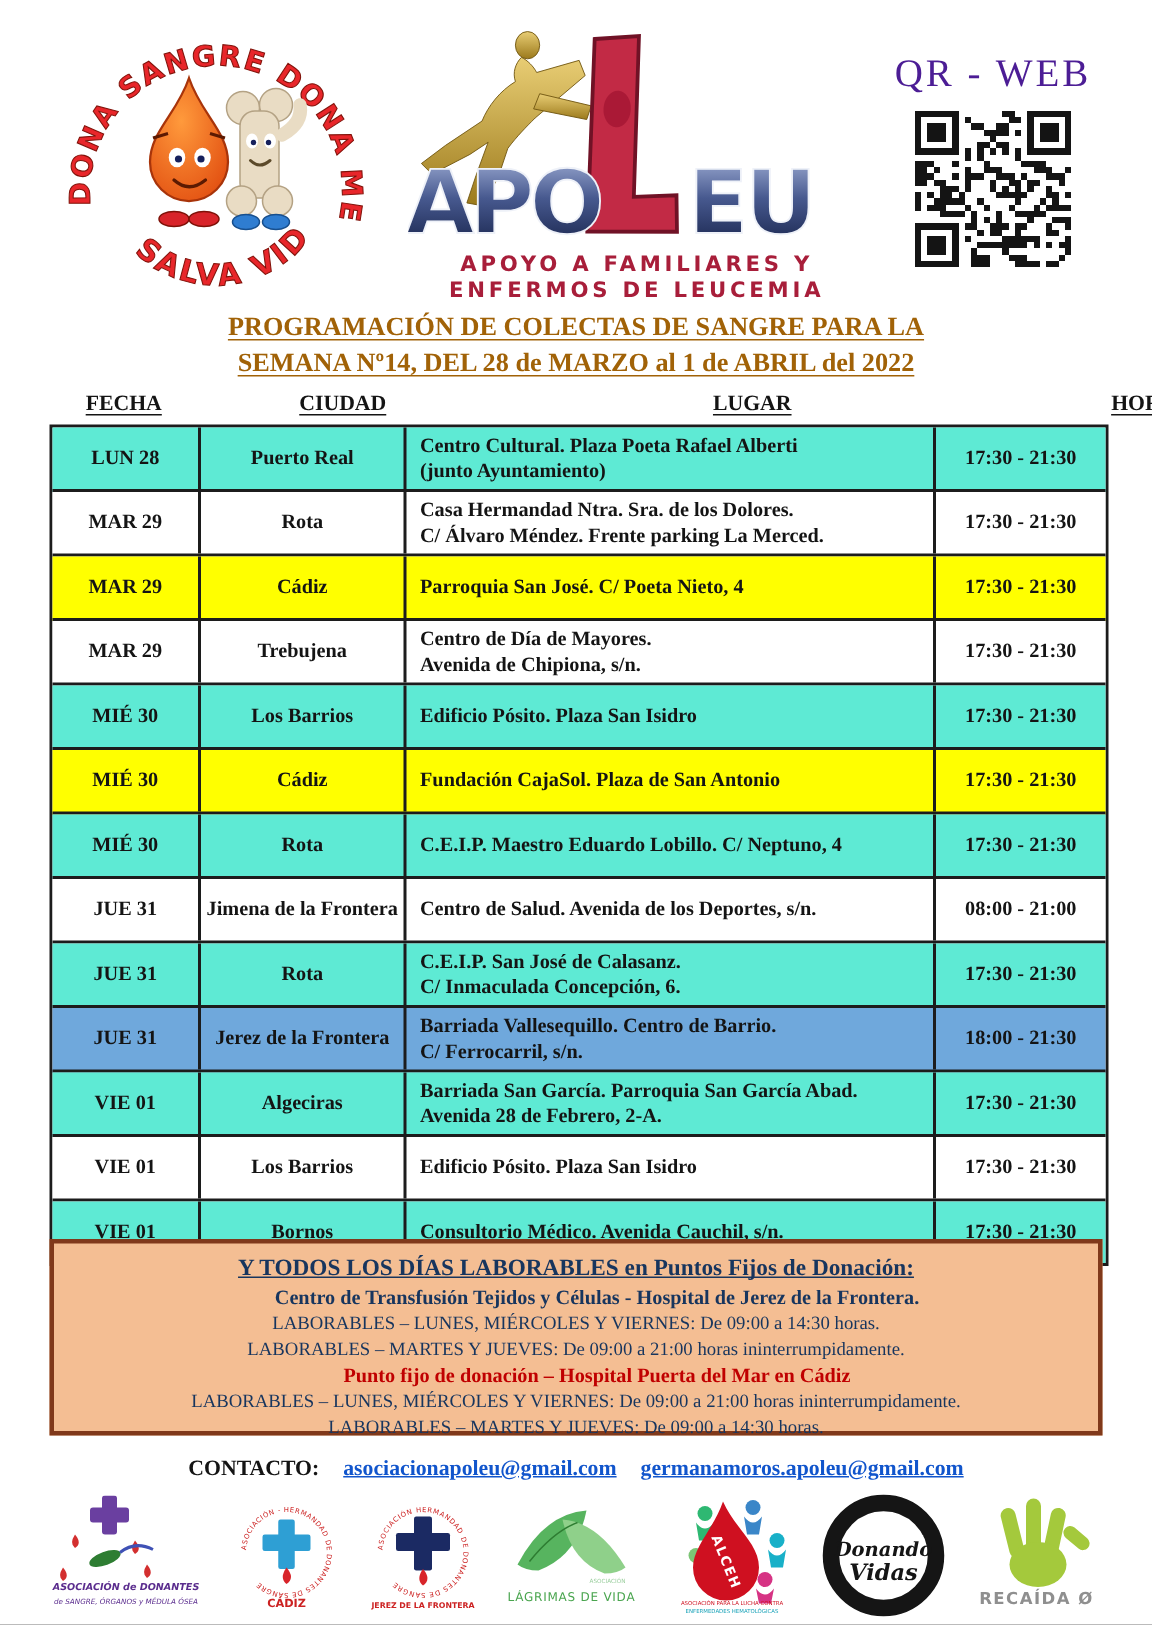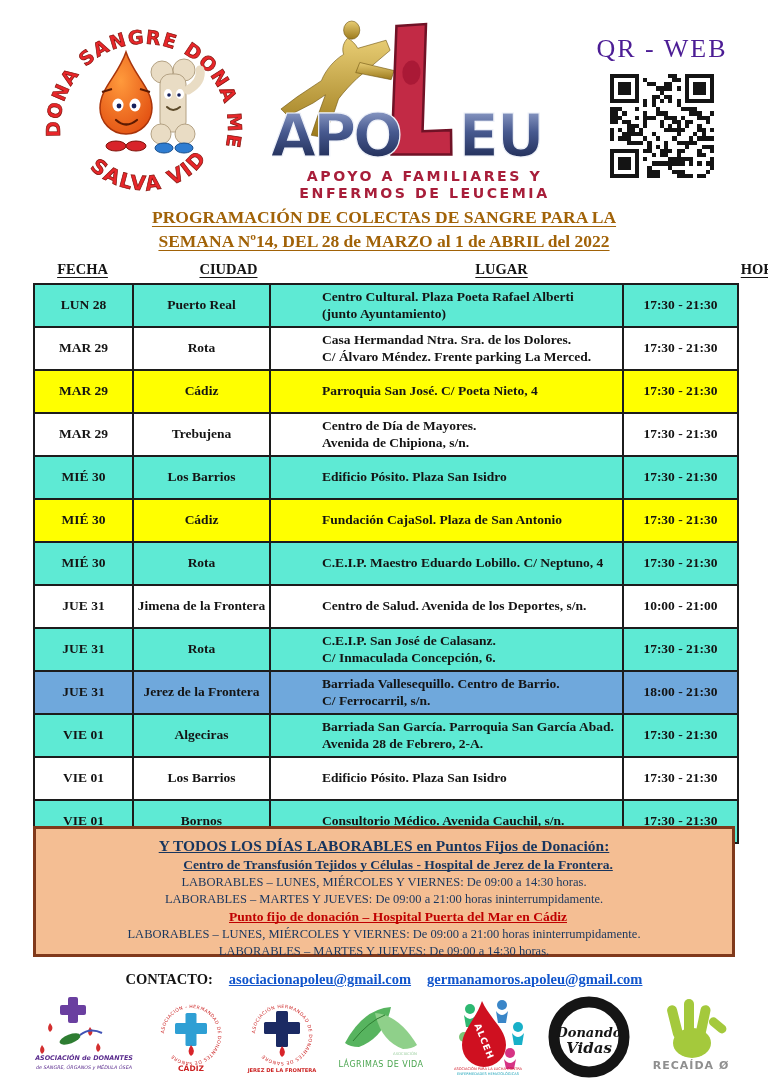--- a/index.html
+++ b/index.html
@@ -24,31 +24,31 @@
   #col-headers span{justify-self:center;font-size:14.5px;font-weight:bold;color:#141414;
                     text-decoration:underline;text-decoration-skip-ink:none;text-underline-offset:3px;}
   #schedule{position:absolute;top:283px;left:33px;width:702px;border:2px solid #1c1c1c;}
   .t-row{display:grid;grid-template-columns:99px 137px 353px 113px;min-height:41px;
          border-bottom:2px solid #1c1c1c;}
   .t-row:last-child{border-bottom:none;}
   .t-cell{display:flex;align-items:center;justify-content:center;text-align:center;
           border-right:2px solid #1c1c1c;font-weight:bold;font-size:13.5px;color:#141414;
           line-height:1.22;padding:2px 3px;box-sizing:border-box;}
   .t-cell:last-child{border-right:none;}
-  .place-cell{justify-content:flex-start;text-align:left;white-space:pre-line;padding-left:9px;margin-left:42px;}
+  .place-cell{justify-content:flex-start;text-align:left;white-space:pre-line;padding-left:9px;}
   .row-gray{background:#5eead4;} .row-white{background:#ffffff;}
   .row-yellow{background:#ffff00;} .row-blue{background:#6fa8dc;}
 
   
   #fixed-box{position:absolute;top:826px;left:33px;width:702px;height:131px;box-sizing:border-box;
              background:#f4be93;border:3px solid #80391b;text-align:center;color:#17355e;
              padding-top:7px;}
   #fixed-box .fx-title{font-size:15.5px;font-weight:bold;text-decoration:underline;
                        text-decoration-skip-ink:none;line-height:20px;}
-  #fixed-box .fx-sub{font-size:13.5px;font-weight:bold;text-decoration:underline;
+  #fixed-box .fx-sub{font-size:13.5px;font-weight:bold;
                      text-decoration-skip-ink:none;line-height:18px;padding-left:28px;}
   #fixed-box .fx-sub.red{color:#c00000;}
   #fixed-box .fx-line{font-size:12.5px;font-weight:normal;line-height:17px;}
 
   
   #contact{position:absolute;top:971px;left:0;width:100%;display:flex;justify-content:center;
            align-items:baseline;gap:16px;font-size:14.5px;font-weight:bold;}
   #contact .lbl{color:#141414;}
   #contact a{color:#1155cc;text-decoration:underline;}
 
@@ -488,21 +488,21 @@
     <div class="t-row row-gray">
       <div class="t-cell">MIÉ 30</div>
       <div class="t-cell">Rota</div>
       <div class="t-cell place-cell">C.E.I.P. Maestro Eduardo Lobillo. C/ Neptuno, 4</div>
       <div class="t-cell">17:30 - 21:30</div>
     </div>
     <div class="t-row row-white">
       <div class="t-cell">JUE 31</div>
       <div class="t-cell">Jimena de la Frontera</div>
       <div class="t-cell place-cell">Centro de Salud. Avenida de los Deportes, s/n.</div>
-      <div class="t-cell">10:00 - 21:00</div>
+      <div class="t-cell">08:00 - 21:00</div>
     </div>
     <div class="t-row row-gray">
       <div class="t-cell">JUE 31</div>
       <div class="t-cell">Rota</div>
       <div class="t-cell place-cell">C.E.I.P. San José de Calasanz.
 C/ Inmaculada Concepción, 6.</div>
       <div class="t-cell">17:30 - 21:30</div>
     </div>
     <div class="t-row row-blue">
       <div class="t-cell">JUE 31</div>

